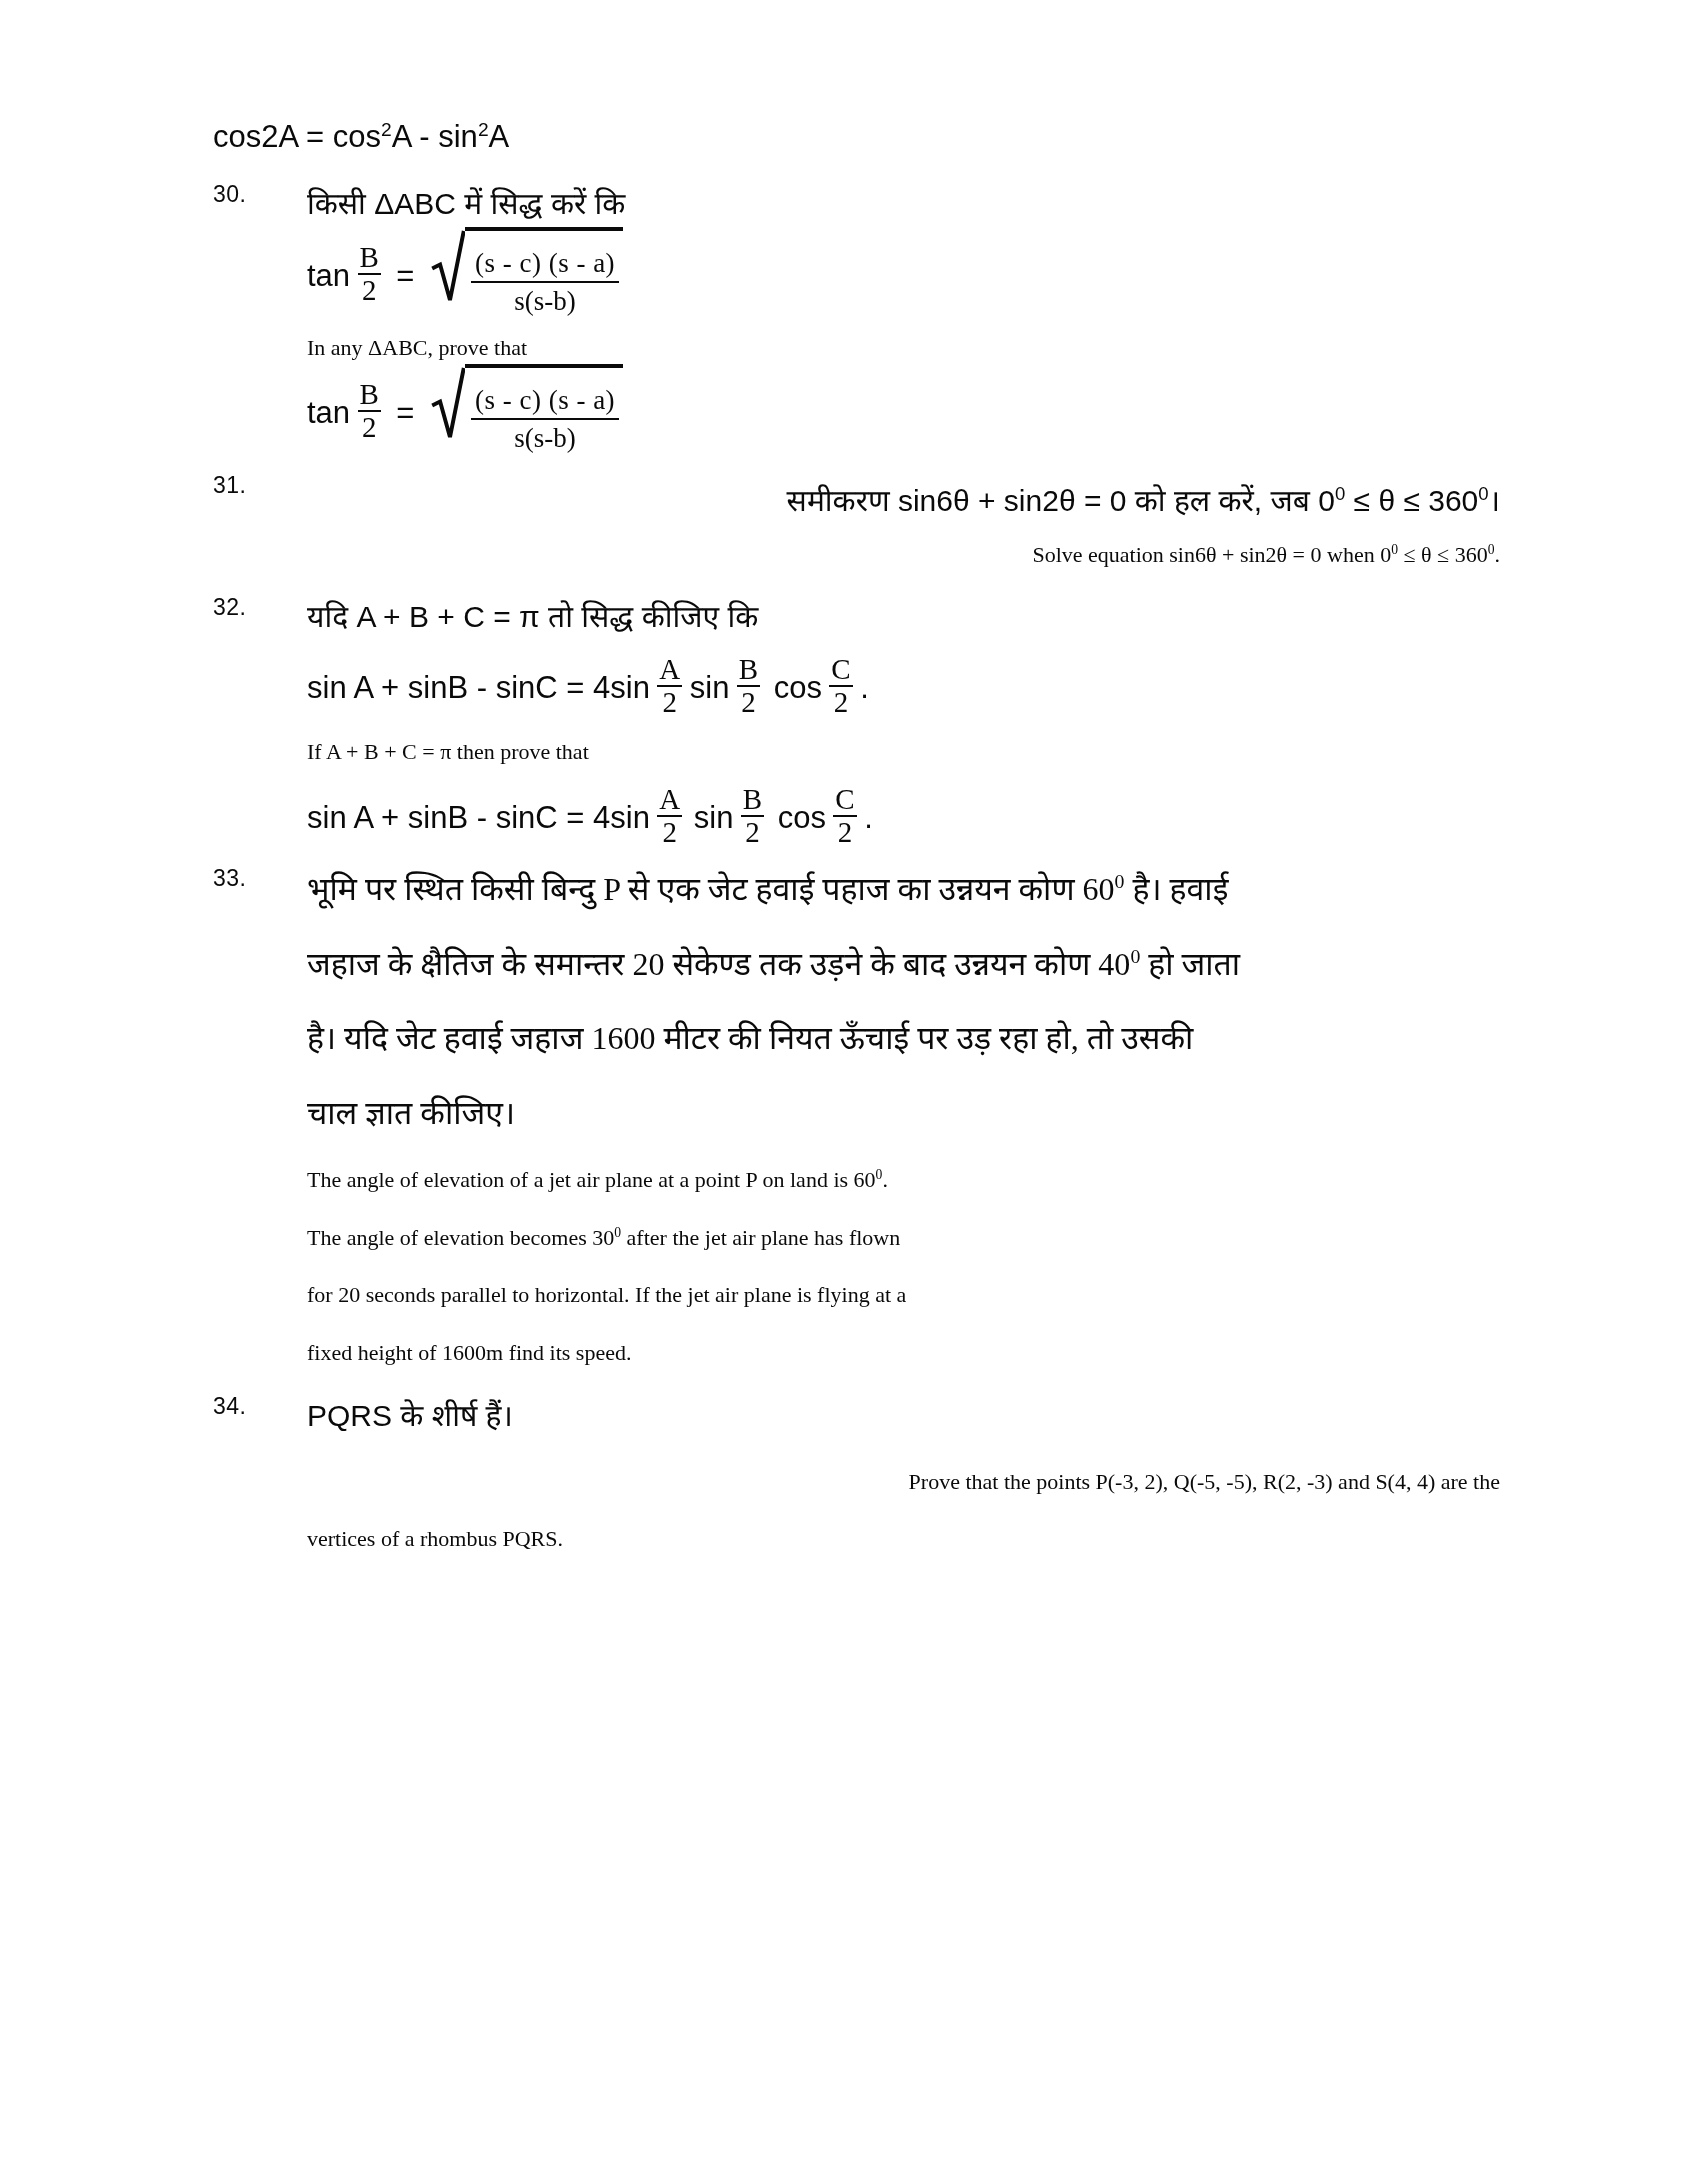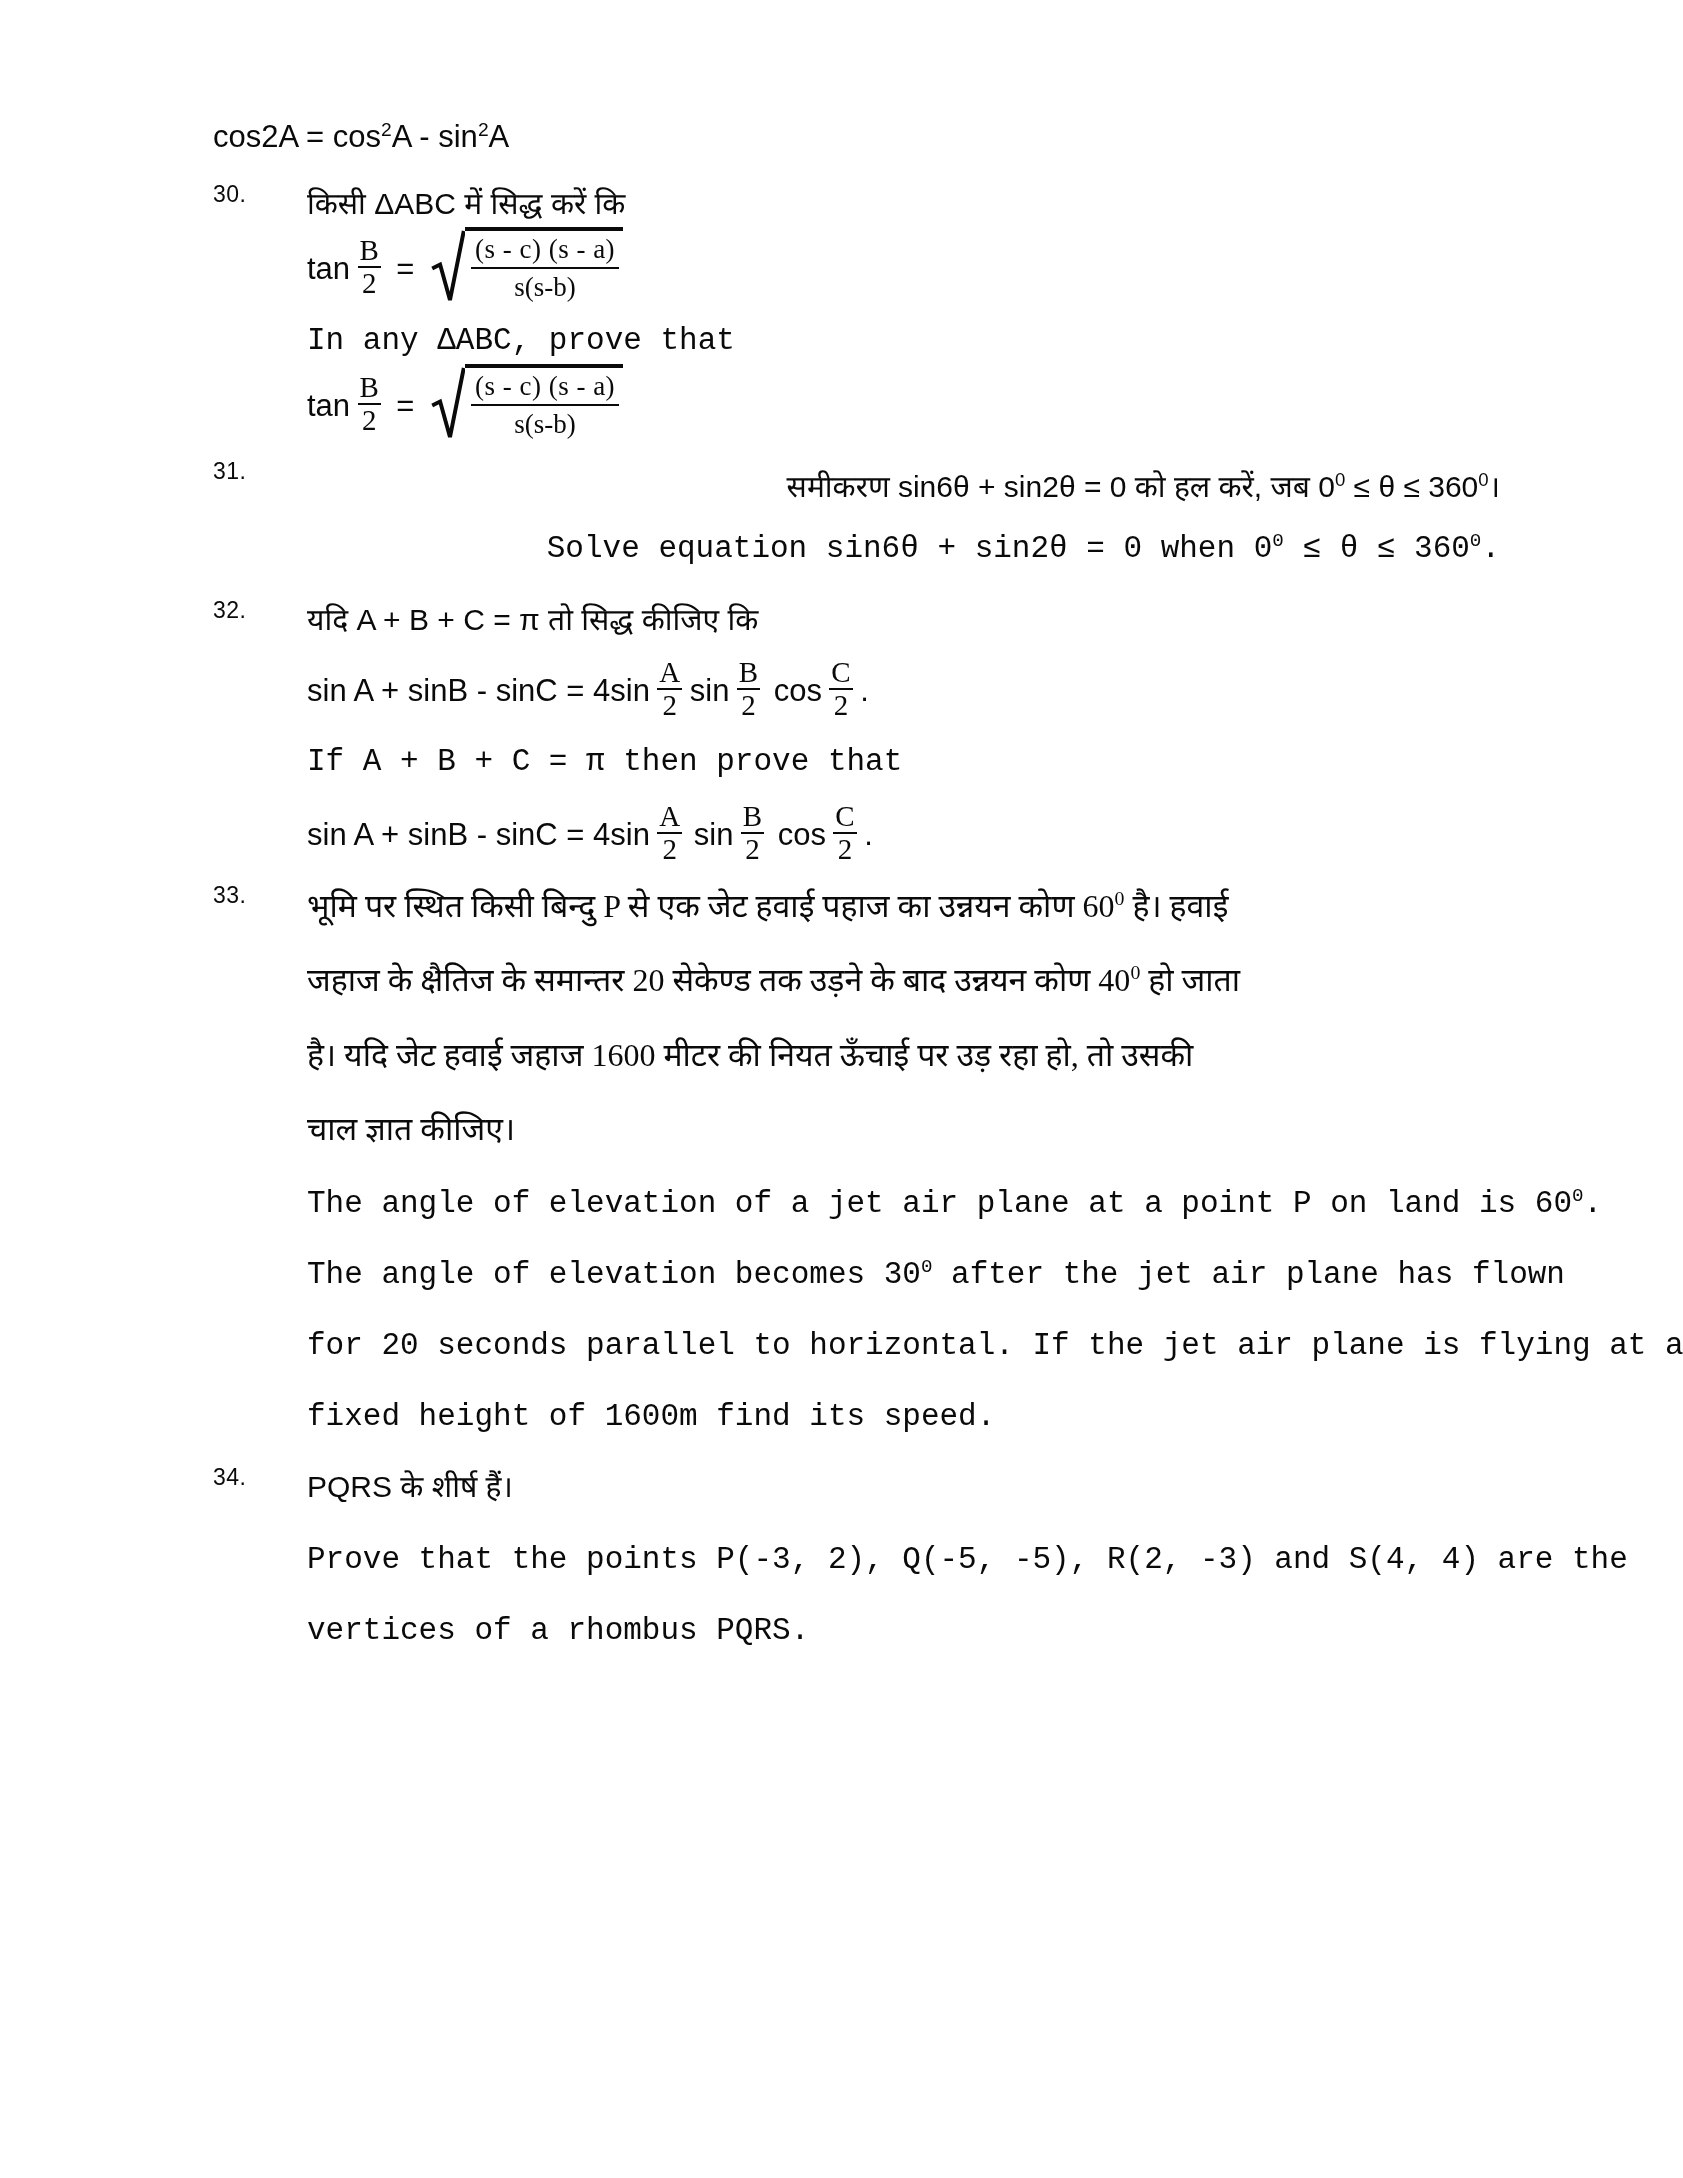--- a/index.html
+++ b/index.html
@@ -50,22 +50,22 @@
   .dev {
     font-family: "Liberation Sans", "DejaVu Sans", sans-serif;
     font-size: 30px;
     letter-spacing: 0px;
   }
   .dev-cond {
     font-family: "Liberation Serif", "DejaVu Serif", serif;
     font-size: 32px;
   }
   .eng {
-    font-family: Liberation Mono, monospace;
-    font-size: 31px;
+    font-family: Liberation Serif, serif;
+    font-size: 22px;
   }
   .gap-lg { line-height: 1.92; text-align: right; }
   .sup {
     font-size: 0.62em;
     vertical-align: super;
     line-height: 0;
   }
 
   
   .eqline {
@@ -110,21 +110,21 @@
     position: relative;
     width: 34px;
     align-self: stretch;
   }
   .radsign svg { display: block; }
   .radbody {
     display: inline-block;
     text-align: center;
     font-family: "Liberation Serif", "DejaVu Serif", serif;
     border-top: 4px solid #0a0a0a;
-    padding: 1px 4px 0 6px;
+    padding: 15px 4px 0 6px;
   }
   .radbody .rnum {
     display: block;
     font-size: 27px;
     letter-spacing: 0.5px;
     border-bottom: 2px solid #0a0a0a;
     padding: 2px 4px 2px 4px;
   }
   .radbody .rden {
     display: block;

